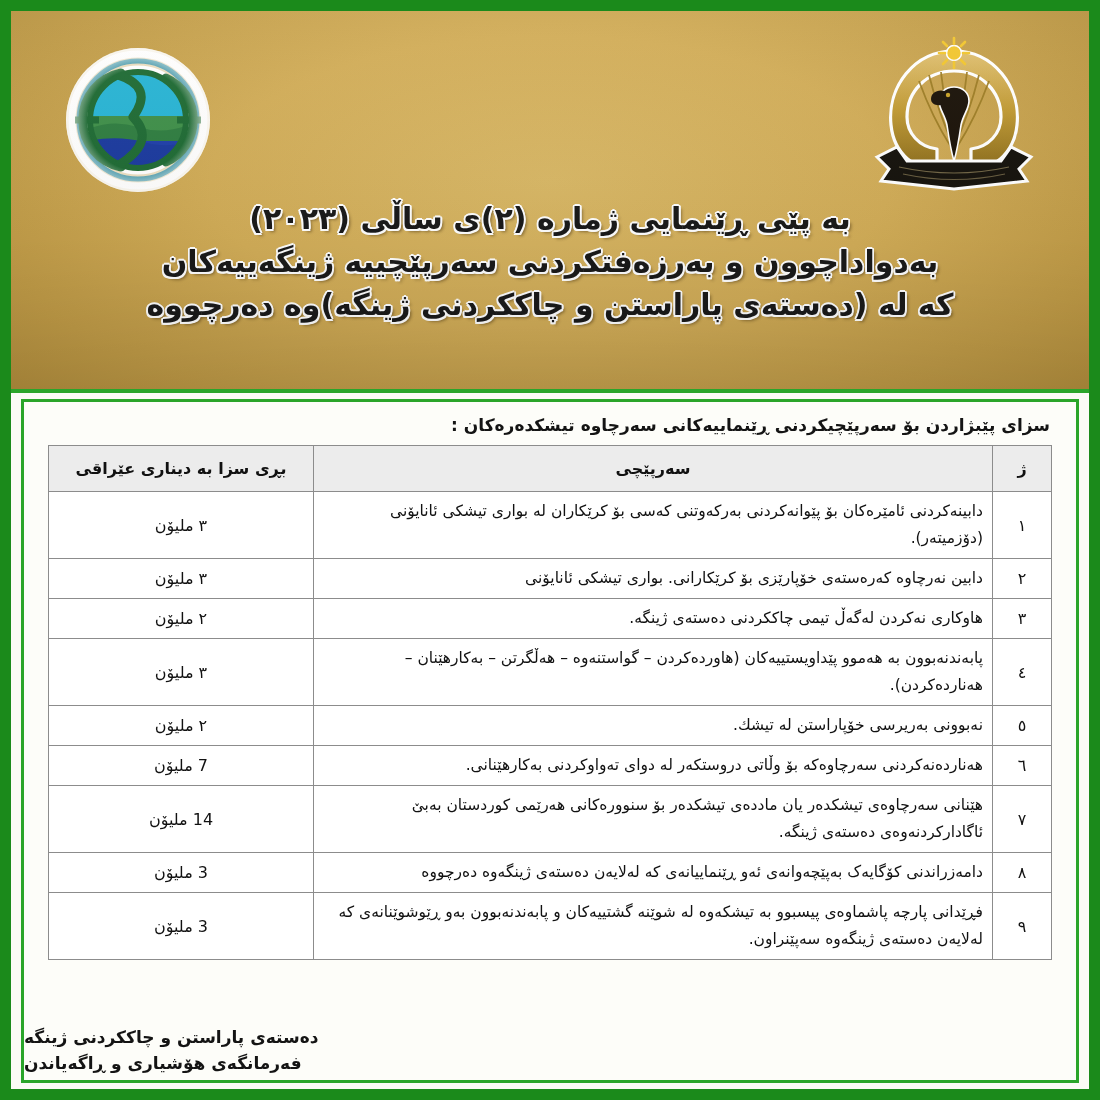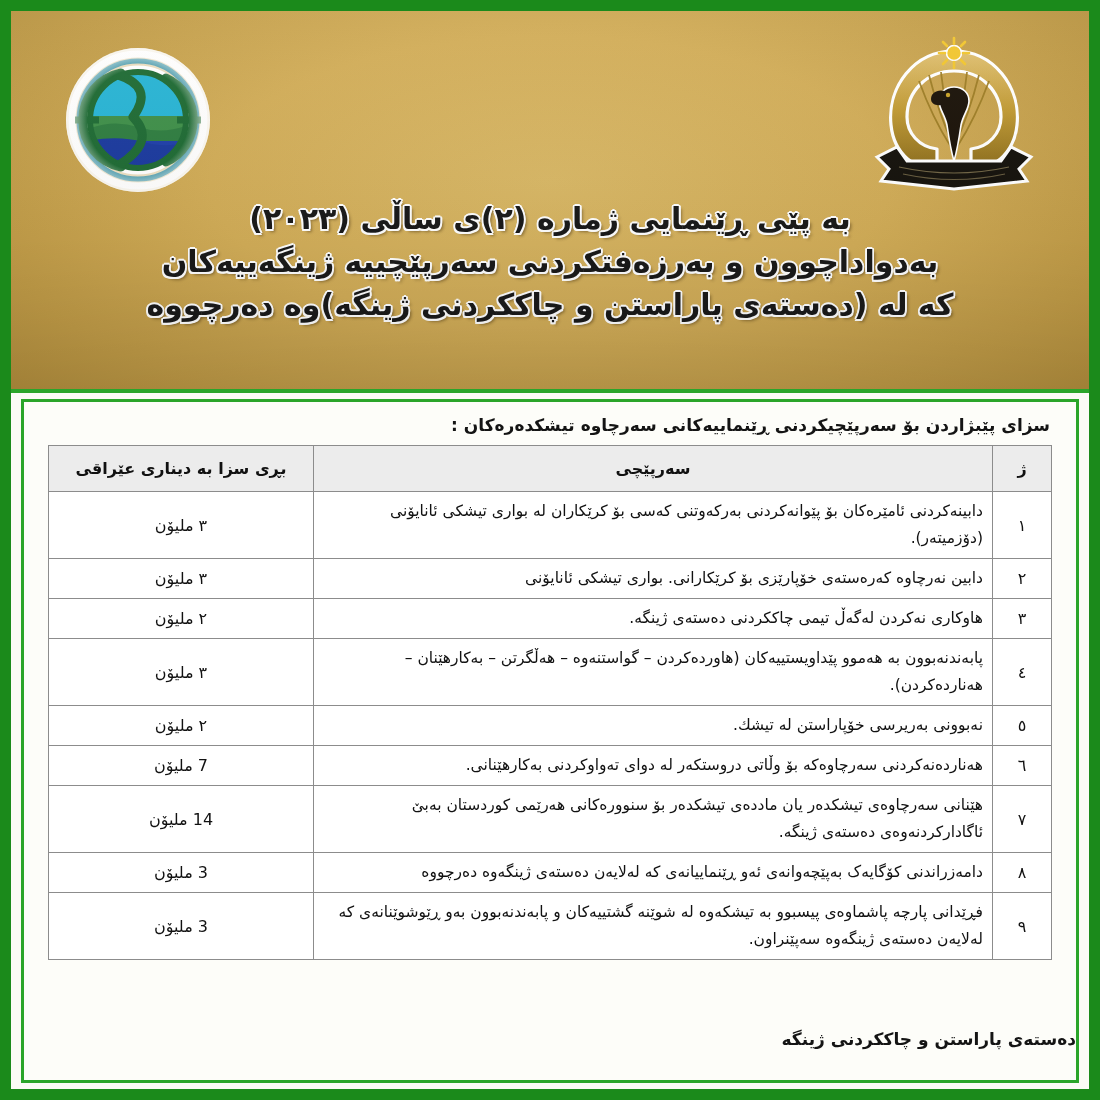--- a/index.html
+++ b/index.html
@@ -122,22 +122,22 @@
   }
   .col-no{width:42px;text-align:center;}
   .col-amount{width:248px;text-align:center;}
   .col-desc{text-align:right;line-height:27px;}
   td.col-no{font-size:16px;color:#111;text-align:center;}
   td.col-amount{font-size:16px;color:#111;text-align:center;}
   td.col-desc{color:#111;}
   
   .footer{
     position:absolute;
-    left:0;right:0;bottom:28px;
-    text-align:right;
+    left:0;right:0;bottom:4px;
+    text-align:left;
     direction:rtl;
   }
   .footer-line{
     font-weight:bold;
     font-size:17px;
     line-height:26px;
     color:#141414;
   }
 </style>
 </head>
@@ -289,18 +289,19 @@
           <tr>
             <td class="col-no">٩</td>
             <td class="col-desc">فڕێدانی پارچه‌ پاشماوه‌ی پیسبوو به‌ تیشکه‌وه‌ له‌ شوێنه‌ گشتییه‌کان و پابه‌ندنه‌بوون به‌و ڕێوشوێنانه‌ی که‌ له‌لایه‌ن ده‌سته‌ی ژینگه‌وه‌ سه‌پێنراون.</td>
             <td class="col-amount">3 ملیۆن</td>
           </tr>
         </tbody>
       </table>
 
       <div class="footer">
         <div class="footer-line">ده‌سته‌ی پاراستن و چاککردنی ژینگه‌</div>
+        <div class="footer-line">فه‌رمانگه‌ی هۆشیاری و ڕاگه‌یاندن</div>
       </div>
 
     </div>
   </div>
 
 </div>
 
 </body></html>

